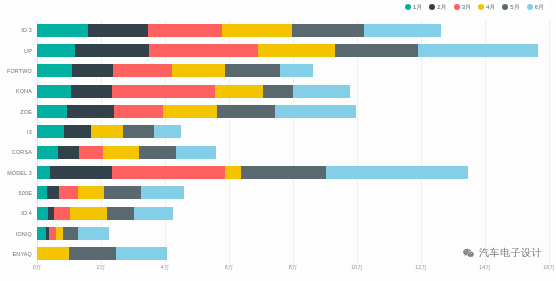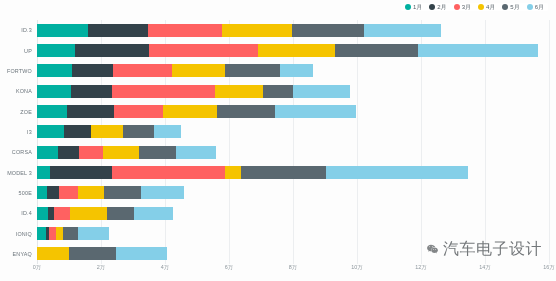--- a/index.html
+++ b/index.html
@@ -76,21 +76,21 @@
   }
   
   .watermark{
     position:absolute;
     right:14px;bottom:21px;
     display:flex;align-items:center;gap:4px;
     opacity:.72;
   }
   .wm-icon{width:13px;height:13px;display:block;}
   .wm-text{
-    font-size:16px;color:#3f4448;
+    font-size:10px;color:#3f4448;
     letter-spacing:.5px;
     font-family:"DejaVu Sans", sans-serif;
     white-space:nowrap;
   }
 </style>
 </head>
 <body>
 
 <div id="chart-root">
 

